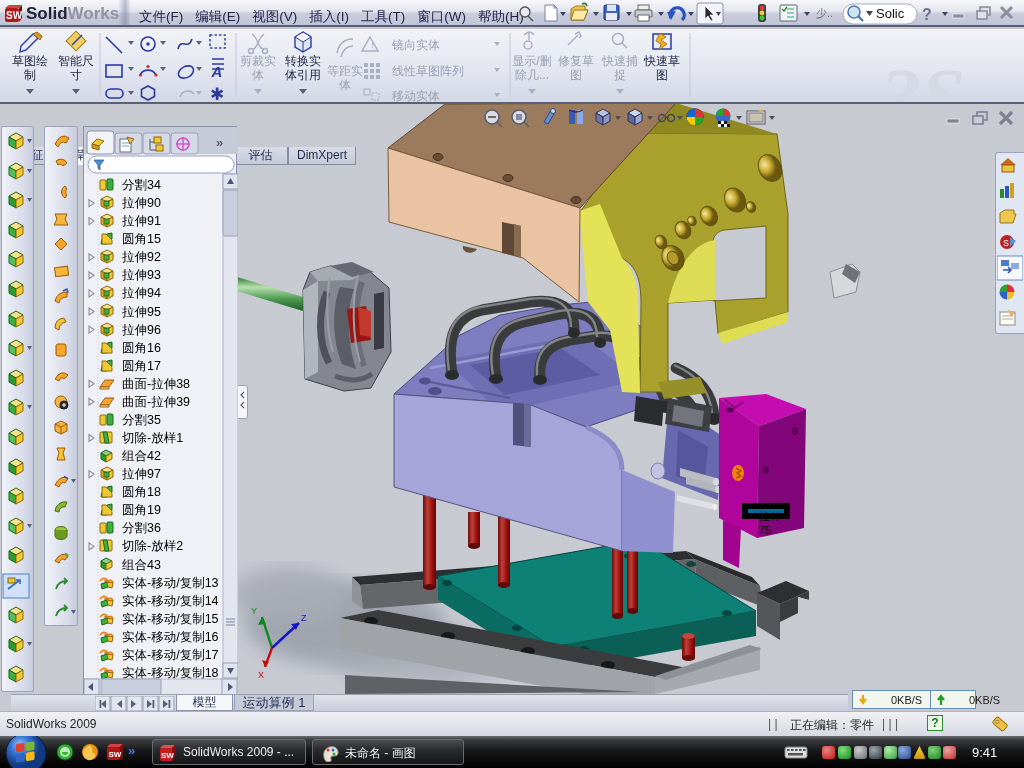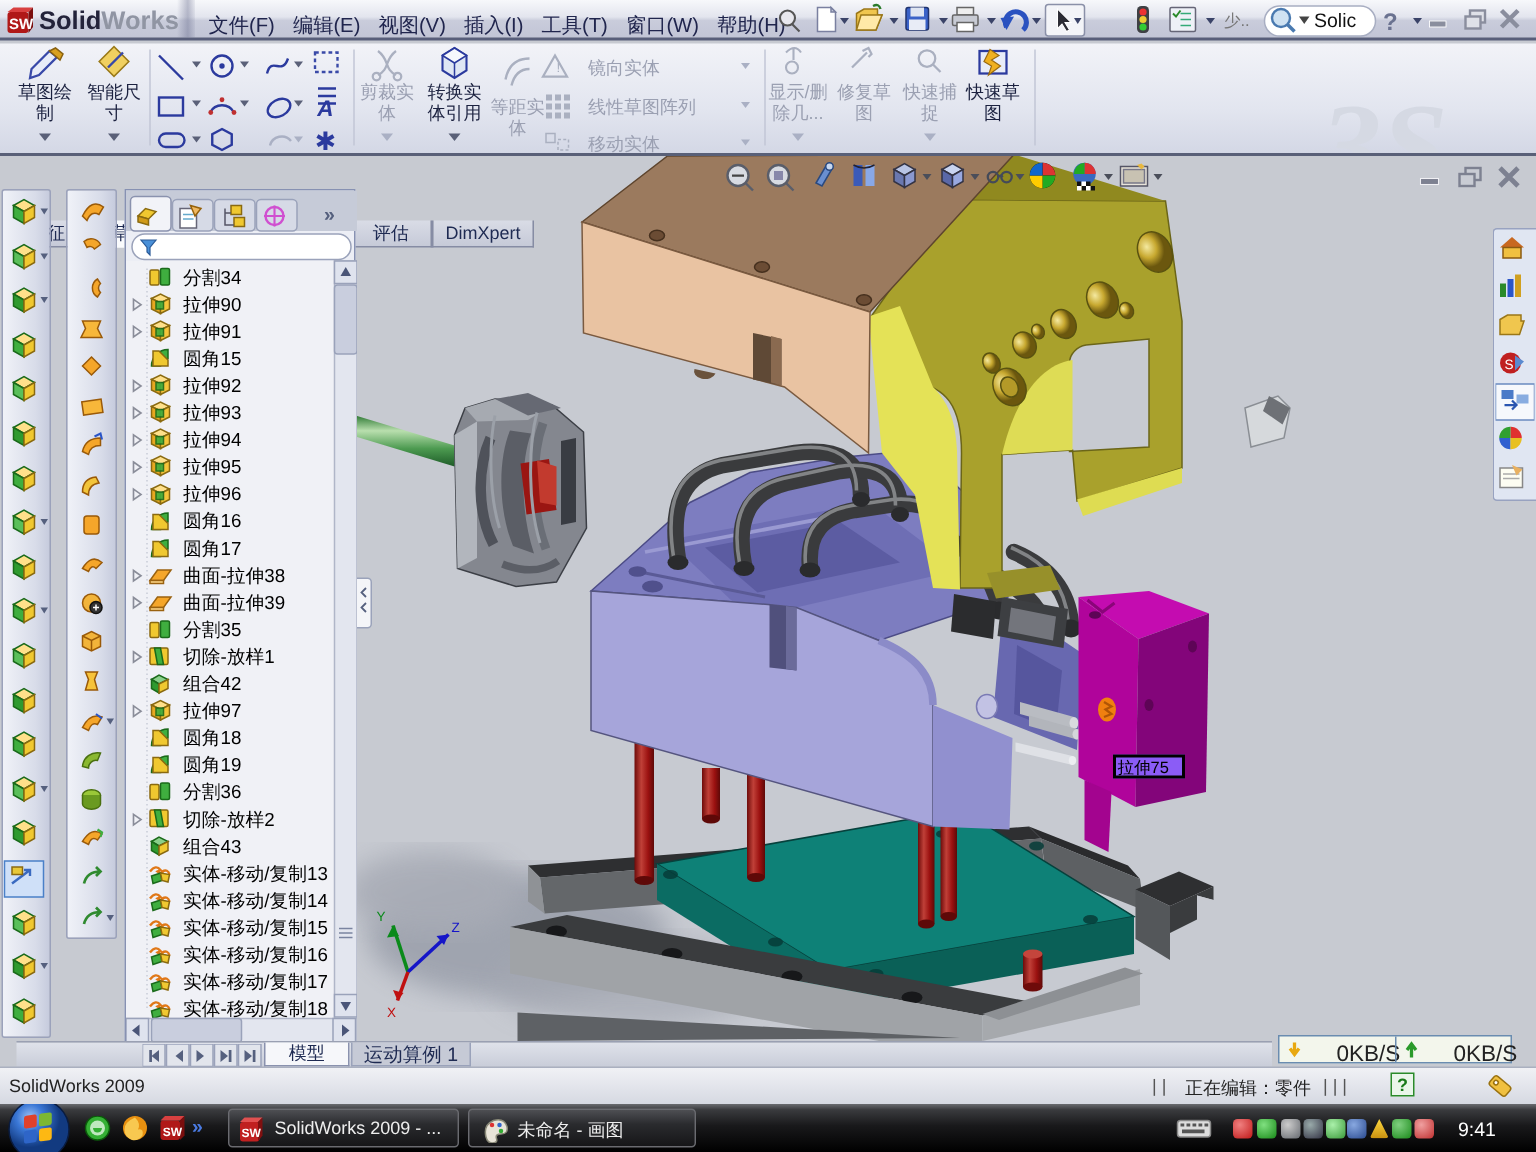--- a/index.html
+++ b/index.html
@@ -238,21 +238,21 @@
       <line x1="272" y1="648" x2="265" y2="667" stroke="#c01010"></line>
     </g>
     <polygon points="262,617 258,625 266,624" fill="#0a8a1a"></polygon>
     <polygon points="299,623 291,624 296,630" fill="#1515c8"></polygon>
     <polygon points="265,667 262,660 269,662" fill="#c01010"></polygon>
     <text x="251" y="614" font-size="9" fill="#0a8a1a" font-family="Liberation Sans">Y</text>
     <text x="301" y="621" font-size="9" fill="#1515c8" font-family="Liberation Sans">Z</text>
     <text x="258" y="678" font-size="9" fill="#c01010" font-family="Liberation Sans">X</text>
    </svg>
 
-   <div class="abs" style="left:742px;top:400px;width:48px;height:16px;background:#8b5cf6;border:2px solid #000000;font-size:11px;line-height:14px;padding-left:1px;color:#000">拉伸75</div>
+   <div class="abs" style="left:742px;top:400px;width:48px;height:16px;background:#0369a1;border:6px solid #000000;font-size:11px;line-height:14px;padding-left:11px;color:#000">拉伸75</div>
 
    <svg class="abs" style="left:480px;top:3px" width="300" height="26">
     <g fill="none" stroke="#5a5e6a" stroke-width="1.6">
       <circle cx="12" cy="11" r="7" fill="#d8dbe2"></circle>
           <line x1="17" y1="16" x2="22" y2="21"></line>
       <circle cx="39" cy="11" r="7" fill="#d8dbe2"></circle>
           <line x1="44" y1="16" x2="49" y2="21"></line>
     </g>
     <line x1="8" y1="11" x2="16" y2="11" stroke="#444" stroke-width="1.5"></line>
     <rect x="36" y="8" width="6" height="6" fill="#88a"></rect>
@@ -1006,21 +1006,21 @@
         <rect x="139" y="536" width="15" height="15" fill="#dfe3ee" stroke="#9aa2ba"></rect>
         <polygon points="143,541 150,541 146.5,547" fill="#4a5578"></polygon>
         <rect x="0" y="552" width="154" height="16" fill="#e3e6ef" stroke="#b0b6c8"></rect>
         <rect x="0" y="552" width="15" height="16" fill="#dfe3ee" stroke="#9aa2ba"></rect>
         <polygon points="9,556 9,564 4,560" fill="#4a5578"></polygon>
         <rect x="138" y="552" width="15" height="16" fill="#dfe3ee" stroke="#9aa2ba"></rect>
         <polygon points="144,556 144,564 149,560" fill="#4a5578"></polygon>
         <rect x="17" y="552" width="60" height="16" rx="2" fill="#c9cede" stroke="#9aa2ba"></rect>
       </svg>
     </div>
-   <div class="abs" style="left:852px;top:690px;width:156px;height:19px;background:#f3f6ec;border:1px solid #6a8cb0;font-size:15px;color:#222;z-index:30">
+   <div class="abs" style="left:852px;top:690px;width:124px;height:19px;background:#f3f6ec;border:1px solid #6a8cb0;font-size:11px;color:#222;z-index:30">
      <svg class="abs" style="left:4px;top:3px" width="12" height="12">
         <path d="M6,1 L6,8 M3,5 L6,9 L9,5" stroke="#e8a810" stroke-width="2.2" fill="none"></path>
       </svg>
      <span class="abs" style="left:38px;top:3px">0KB/S</span>
      <div class="abs" style="left:77px;top:0;width:1px;height:17px;background:#6a8cb0"></div>
      <svg class="abs" style="left:82px;top:3px" width="12" height="12">
         <path d="M6,11 L6,3 M3,6 L6,2 L9,6" stroke="#2a9a2a" stroke-width="2.2" fill="none"></path>
       </svg>
      <span class="abs" style="left:116px;top:3px">0KB/S</span>
    </div>

